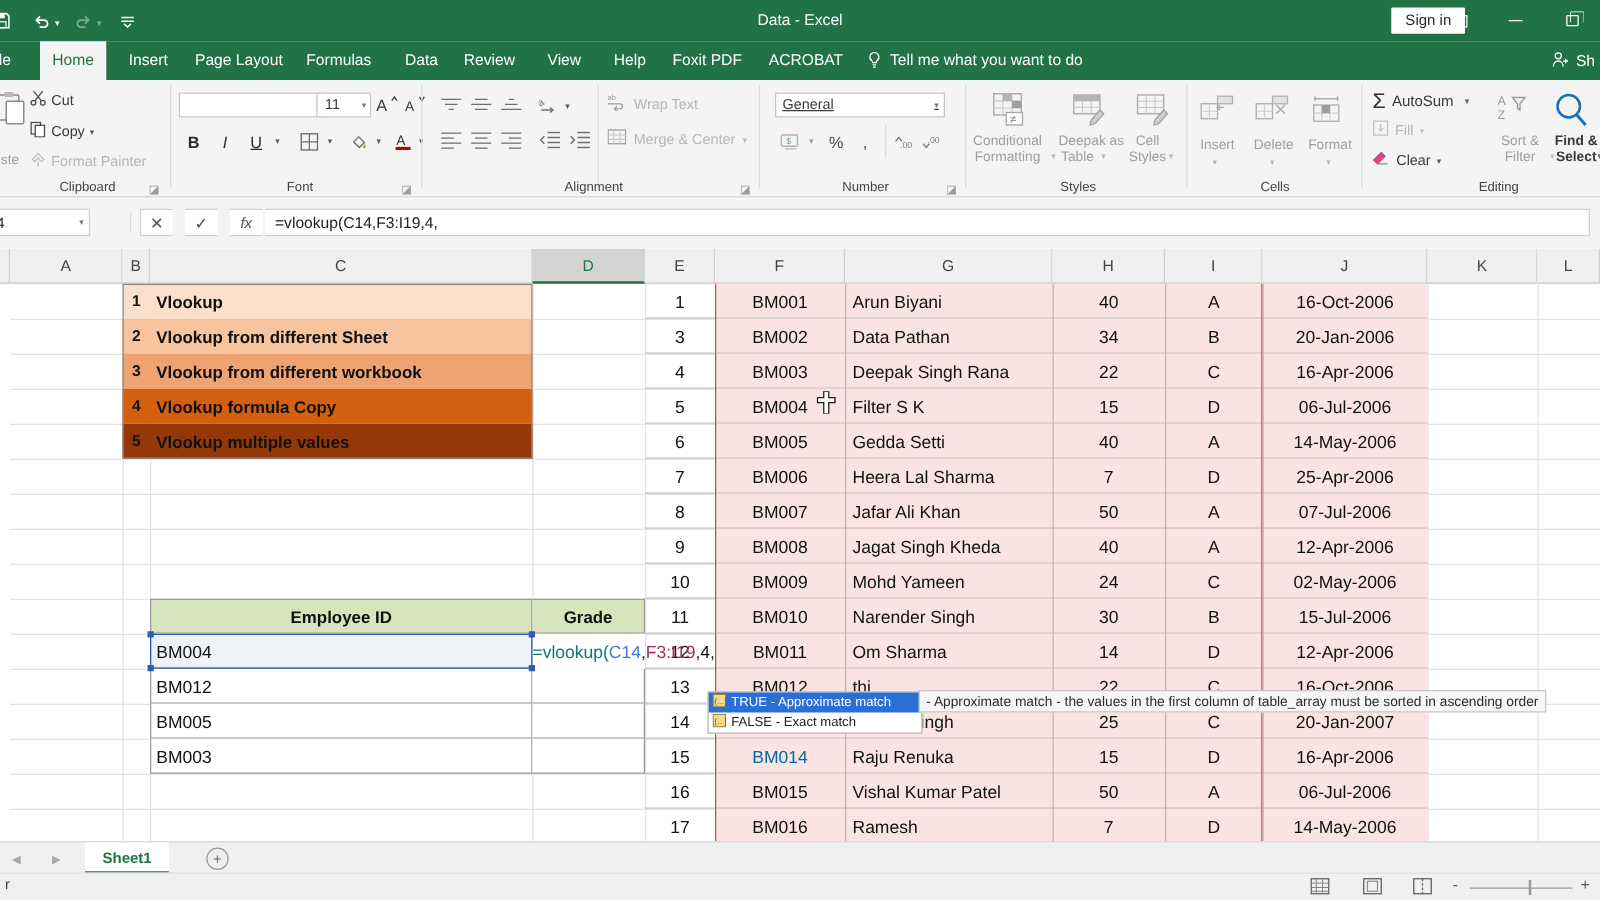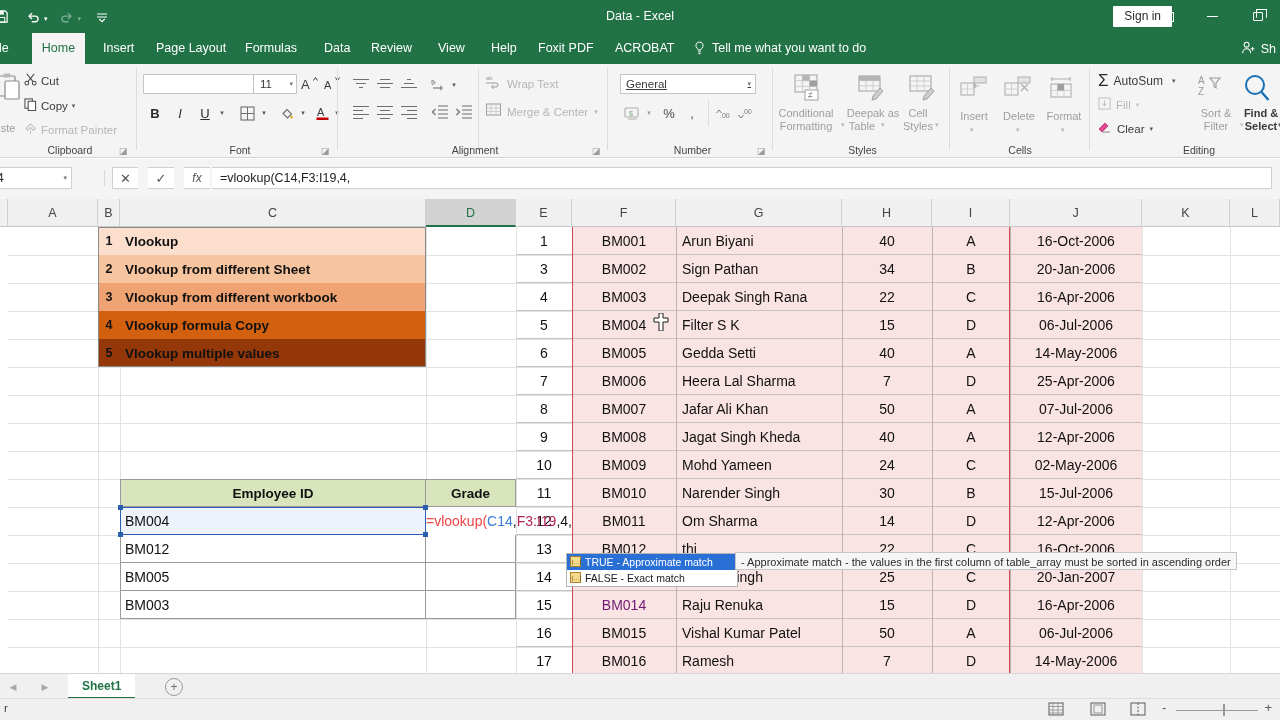--- a/index.html
+++ b/index.html
@@ -689,21 +689,21 @@
       <div class="gcell" style="left: 98px; top: 140px; width: 22px; height: 28px; background: rgb(148, 56, 10); justify-content: center; font-weight: bold; font-size: 12.5px; color: rgb(17, 17, 17);">5</div>
       <div class="gcell" style="left: 120px; top: 140px; width: 306px; height: 28px; background: rgb(148, 56, 10); padding-left: 5px; font-weight: bold; font-size: 13.5px; color: rgb(17, 17, 17);">Vlookup multiple values</div>
       <div style="position: absolute; left: 98px; top: 28px; width: 328px; height: 140px; border: 1px solid rgb(138, 138, 138); pointer-events: none;"></div>
     </div>
 
   <div id="lookuptbl">
       <div class="gcell" style="left: 120px; top: 280px; width: 306px; height: 28px; background: rgb(216, 228, 188); border: 1px solid rgb(154, 154, 154); justify-content: center; font-weight: bold; font-size: 13.5px;">Employee ID</div>
       <div class="gcell" style="left: 426px; top: 280px; width: 90px; height: 28px; background: rgb(216, 228, 188); border-top: 1px solid rgb(154, 154, 154); border-right: 1px solid rgb(154, 154, 154); border-bottom: 1px solid rgb(154, 154, 154); border-image: initial; border-left: none; justify-content: center; font-weight: bold; font-size: 13.5px;">Grade</div>
       <div class="gcell" style="left: 120px; top: 308px; width: 306px; height: 28px; border-right: 1px solid rgb(154, 154, 154); border-bottom: 1px solid rgb(154, 154, 154); border-left: 1px solid rgb(154, 154, 154); border-image: initial; border-top: none; padding-left: 4px; font-size: 14px; background: rgb(238, 242, 251);">BM004</div>
       <div class="gcell" style="left: 426px; top: 308px; width: 90px; height: 28px; border: none; background: rgb(255, 255, 255); overflow: visible; white-space: nowrap; font-size: 14px; z-index: 6;">
-        <span style="color:#ef4444;">=vlookup(</span>
+        <span style="color:#0f766e;">=vlookup(</span>
         <span style="color:#3b7ad9;">C14</span>
         <span style="color:#111;">,</span>
         <span style="color:#b3245c;">F3:I19</span>
         <span style="color:#111;">,4,</span>
         <span style="display:inline-block;width:1px;height:16px;background:#111;margin-left:1px;"></span>
       </div>
       <div class="gcell" style="left: 120px; top: 336px; width: 306px; height: 28px; border-right: 1px solid rgb(154, 154, 154); border-bottom: 1px solid rgb(154, 154, 154); border-left: 1px solid rgb(154, 154, 154); border-image: initial; border-top: none; padding-left: 4px; font-size: 14px; background: rgb(255, 255, 255);">BM012</div>
       <div class="gcell" style="left: 426px; top: 336px; width: 90px; height: 28px; border-right: 1px solid rgb(154, 154, 154); border-bottom: 1px solid rgb(154, 154, 154); border-image: initial; border-top: none; border-left: none; background: rgb(255, 255, 255); overflow: visible; white-space: nowrap; font-size: 14px;"></div>
       <div class="gcell" style="left: 120px; top: 364px; width: 306px; height: 28px; border-right: 1px solid rgb(154, 154, 154); border-bottom: 1px solid rgb(154, 154, 154); border-left: 1px solid rgb(154, 154, 154); border-image: initial; border-top: none; padding-left: 4px; font-size: 14px; background: rgb(255, 255, 255);">BM005</div>
       <div class="gcell" style="left: 426px; top: 364px; width: 90px; height: 28px; border-right: 1px solid rgb(154, 154, 154); border-bottom: 1px solid rgb(154, 154, 154); border-image: initial; border-top: none; border-left: none; background: rgb(255, 255, 255); overflow: visible; white-space: nowrap; font-size: 14px;"></div>
@@ -719,21 +719,21 @@
 
   <div id="datatbl">
       <div class="gcell" style="left: 516px; top: 28px; width: 56px; height: 28px; font-size: 14px; color: rgb(17, 17, 17); justify-content: center; border-bottom: 1px solid rgb(201, 192, 192);">1</div>
       <div class="gcell" style="left: 572px; top: 28px; width: 104px; height: 28px; font-size: 14px; color: rgb(17, 17, 17); background: rgb(250, 227, 227); justify-content: center; border-bottom: 1px solid rgb(201, 192, 192);">BM001</div>
       <div class="gcell" style="left: 676px; top: 28px; width: 166px; height: 28px; font-size: 14px; color: rgb(17, 17, 17); background: rgb(250, 227, 227); padding-left: 6px; border-bottom: 1px solid rgb(201, 192, 192);">Arun  Biyani</div>
       <div class="gcell" style="left: 842px; top: 28px; width: 90px; height: 28px; font-size: 14px; color: rgb(17, 17, 17); background: rgb(250, 227, 227); justify-content: center; border-bottom: 1px solid rgb(201, 192, 192);">40</div>
       <div class="gcell" style="left: 932px; top: 28px; width: 78px; height: 28px; font-size: 14px; color: rgb(17, 17, 17); background: rgb(250, 227, 227); justify-content: center; border-bottom: 1px solid rgb(201, 192, 192);">A</div>
       <div class="gcell" style="left: 1010px; top: 28px; width: 132px; height: 28px; font-size: 14px; color: rgb(17, 17, 17); background: rgb(250, 227, 227); justify-content: center; border-bottom: 1px solid rgb(201, 192, 192);">16-Oct-2006</div>
       <div class="gcell" style="left: 516px; top: 56px; width: 56px; height: 28px; font-size: 14px; color: rgb(17, 17, 17); justify-content: center; border-bottom: 1px solid rgb(201, 192, 192);">3</div>
       <div class="gcell" style="left: 572px; top: 56px; width: 104px; height: 28px; font-size: 14px; color: rgb(17, 17, 17); background: rgb(250, 227, 227); justify-content: center; border-bottom: 1px solid rgb(201, 192, 192);">BM002</div>
-      <div class="gcell" style="left: 676px; top: 56px; width: 166px; height: 28px; font-size: 14px; color: rgb(17, 17, 17); background: rgb(250, 227, 227); padding-left: 6px; border-bottom: 1px solid rgb(201, 192, 192);">Sign  Pathan</div>
+      <div class="gcell" style="left: 676px; top: 56px; width: 166px; height: 28px; font-size: 14px; color: rgb(17, 17, 17); background: rgb(250, 227, 227); padding-left: 6px; border-bottom: 1px solid rgb(201, 192, 192);">Data  Pathan</div>
       <div class="gcell" style="left: 842px; top: 56px; width: 90px; height: 28px; font-size: 14px; color: rgb(17, 17, 17); background: rgb(250, 227, 227); justify-content: center; border-bottom: 1px solid rgb(201, 192, 192);">34</div>
       <div class="gcell" style="left: 932px; top: 56px; width: 78px; height: 28px; font-size: 14px; color: rgb(17, 17, 17); background: rgb(250, 227, 227); justify-content: center; border-bottom: 1px solid rgb(201, 192, 192);">B</div>
       <div class="gcell" style="left: 1010px; top: 56px; width: 132px; height: 28px; font-size: 14px; color: rgb(17, 17, 17); background: rgb(250, 227, 227); justify-content: center; border-bottom: 1px solid rgb(201, 192, 192);">20-Jan-2006</div>
       <div class="gcell" style="left: 516px; top: 84px; width: 56px; height: 28px; font-size: 14px; color: rgb(17, 17, 17); justify-content: center; border-bottom: 1px solid rgb(201, 192, 192);">4</div>
       <div class="gcell" style="left: 572px; top: 84px; width: 104px; height: 28px; font-size: 14px; color: rgb(17, 17, 17); background: rgb(250, 227, 227); justify-content: center; border-bottom: 1px solid rgb(201, 192, 192);">BM003</div>
       <div class="gcell" style="left: 676px; top: 84px; width: 166px; height: 28px; font-size: 14px; color: rgb(17, 17, 17); background: rgb(250, 227, 227); padding-left: 6px; border-bottom: 1px solid rgb(201, 192, 192);">Deepak Singh Rana</div>
       <div class="gcell" style="left: 842px; top: 84px; width: 90px; height: 28px; font-size: 14px; color: rgb(17, 17, 17); background: rgb(250, 227, 227); justify-content: center; border-bottom: 1px solid rgb(201, 192, 192);">22</div>
       <div class="gcell" style="left: 932px; top: 84px; width: 78px; height: 28px; font-size: 14px; color: rgb(17, 17, 17); background: rgb(250, 227, 227); justify-content: center; border-bottom: 1px solid rgb(201, 192, 192);">C</div>
       <div class="gcell" style="left: 1010px; top: 84px; width: 132px; height: 28px; font-size: 14px; color: rgb(17, 17, 17); background: rgb(250, 227, 227); justify-content: center; border-bottom: 1px solid rgb(201, 192, 192);">16-Apr-2006</div>
       <div class="gcell" style="left: 516px; top: 112px; width: 56px; height: 28px; font-size: 14px; color: rgb(17, 17, 17); justify-content: center; border-bottom: 1px solid rgb(201, 192, 192);">5</div>
@@ -790,21 +790,21 @@
       <div class="gcell" style="left: 842px; top: 336px; width: 90px; height: 28px; font-size: 14px; color: rgb(17, 17, 17); background: rgb(250, 227, 227); justify-content: center; border-bottom: 1px solid rgb(201, 192, 192);">22</div>
       <div class="gcell" style="left: 932px; top: 336px; width: 78px; height: 28px; font-size: 14px; color: rgb(17, 17, 17); background: rgb(250, 227, 227); justify-content: center; border-bottom: 1px solid rgb(201, 192, 192);">C</div>
       <div class="gcell" style="left: 1010px; top: 336px; width: 132px; height: 28px; font-size: 14px; color: rgb(17, 17, 17); background: rgb(250, 227, 227); justify-content: center; border-bottom: 1px solid rgb(201, 192, 192);">16-Oct-2006</div>
       <div class="gcell" style="left: 516px; top: 364px; width: 56px; height: 28px; font-size: 14px; color: rgb(17, 17, 17); justify-content: center; border-bottom: 1px solid rgb(201, 192, 192);">14</div>
       <div class="gcell" style="left: 572px; top: 364px; width: 104px; height: 28px; font-size: 14px; color: rgb(17, 17, 17); background: rgb(250, 227, 227); justify-content: center; border-bottom: 1px solid rgb(201, 192, 192);">BM013</div>
       <div class="gcell" style="left: 676px; top: 364px; width: 166px; height: 28px; font-size: 14px; color: rgb(17, 17, 17); background: rgb(250, 227, 227); padding-left: 6px; border-bottom: 1px solid rgb(201, 192, 192);">Pratap Singh</div>
       <div class="gcell" style="left: 842px; top: 364px; width: 90px; height: 28px; font-size: 14px; color: rgb(17, 17, 17); background: rgb(250, 227, 227); justify-content: center; border-bottom: 1px solid rgb(201, 192, 192);">25</div>
       <div class="gcell" style="left: 932px; top: 364px; width: 78px; height: 28px; font-size: 14px; color: rgb(17, 17, 17); background: rgb(250, 227, 227); justify-content: center; border-bottom: 1px solid rgb(201, 192, 192);">C</div>
       <div class="gcell" style="left: 1010px; top: 364px; width: 132px; height: 28px; font-size: 14px; color: rgb(17, 17, 17); background: rgb(250, 227, 227); justify-content: center; border-bottom: 1px solid rgb(201, 192, 192);">20-Jan-2007</div>
       <div class="gcell" style="left: 516px; top: 392px; width: 56px; height: 28px; font-size: 14px; color: rgb(17, 17, 17); justify-content: center; border-bottom: 1px solid rgb(201, 192, 192);">15</div>
-      <div class="gcell" style="left: 572px; top: 392px; width: 104px; height: 28px; font-size: 14px; color: #701a75; background: rgb(250, 227, 227); justify-content: center; border-bottom: 1px solid rgb(201, 192, 192);">BM014</div>
+      <div class="gcell" style="left: 572px; top: 392px; width: 104px; height: 28px; font-size: 14px; color: #0369a1; background: rgb(250, 227, 227); justify-content: center; border-bottom: 1px solid rgb(201, 192, 192);">BM014</div>
       <div class="gcell" style="left: 676px; top: 392px; width: 166px; height: 28px; font-size: 14px; color: rgb(17, 17, 17); background: rgb(250, 227, 227); padding-left: 6px; border-bottom: 1px solid rgb(201, 192, 192);">Raju Renuka</div>
       <div class="gcell" style="left: 842px; top: 392px; width: 90px; height: 28px; font-size: 14px; color: rgb(17, 17, 17); background: rgb(250, 227, 227); justify-content: center; border-bottom: 1px solid rgb(201, 192, 192);">15</div>
       <div class="gcell" style="left: 932px; top: 392px; width: 78px; height: 28px; font-size: 14px; color: rgb(17, 17, 17); background: rgb(250, 227, 227); justify-content: center; border-bottom: 1px solid rgb(201, 192, 192);">D</div>
       <div class="gcell" style="left: 1010px; top: 392px; width: 132px; height: 28px; font-size: 14px; color: rgb(17, 17, 17); background: rgb(250, 227, 227); justify-content: center; border-bottom: 1px solid rgb(201, 192, 192);">16-Apr-2006</div>
       <div class="gcell" style="left: 516px; top: 420px; width: 56px; height: 28px; font-size: 14px; color: rgb(17, 17, 17); justify-content: center; border-bottom: 1px solid rgb(201, 192, 192);">16</div>
       <div class="gcell" style="left: 572px; top: 420px; width: 104px; height: 28px; font-size: 14px; color: rgb(17, 17, 17); background: rgb(250, 227, 227); justify-content: center; border-bottom: 1px solid rgb(201, 192, 192);">BM015</div>
       <div class="gcell" style="left: 676px; top: 420px; width: 166px; height: 28px; font-size: 14px; color: rgb(17, 17, 17); background: rgb(250, 227, 227); padding-left: 6px; border-bottom: 1px solid rgb(201, 192, 192);">Vishal Kumar Patel</div>
       <div class="gcell" style="left: 842px; top: 420px; width: 90px; height: 28px; font-size: 14px; color: rgb(17, 17, 17); background: rgb(250, 227, 227); justify-content: center; border-bottom: 1px solid rgb(201, 192, 192);">50</div>
       <div class="gcell" style="left: 932px; top: 420px; width: 78px; height: 28px; font-size: 14px; color: rgb(17, 17, 17); background: rgb(250, 227, 227); justify-content: center; border-bottom: 1px solid rgb(201, 192, 192);">A</div>
       <div class="gcell" style="left: 1010px; top: 420px; width: 132px; height: 28px; font-size: 14px; color: rgb(17, 17, 17); background: rgb(250, 227, 227); justify-content: center; border-bottom: 1px solid rgb(201, 192, 192);">06-Jul-2006</div>

